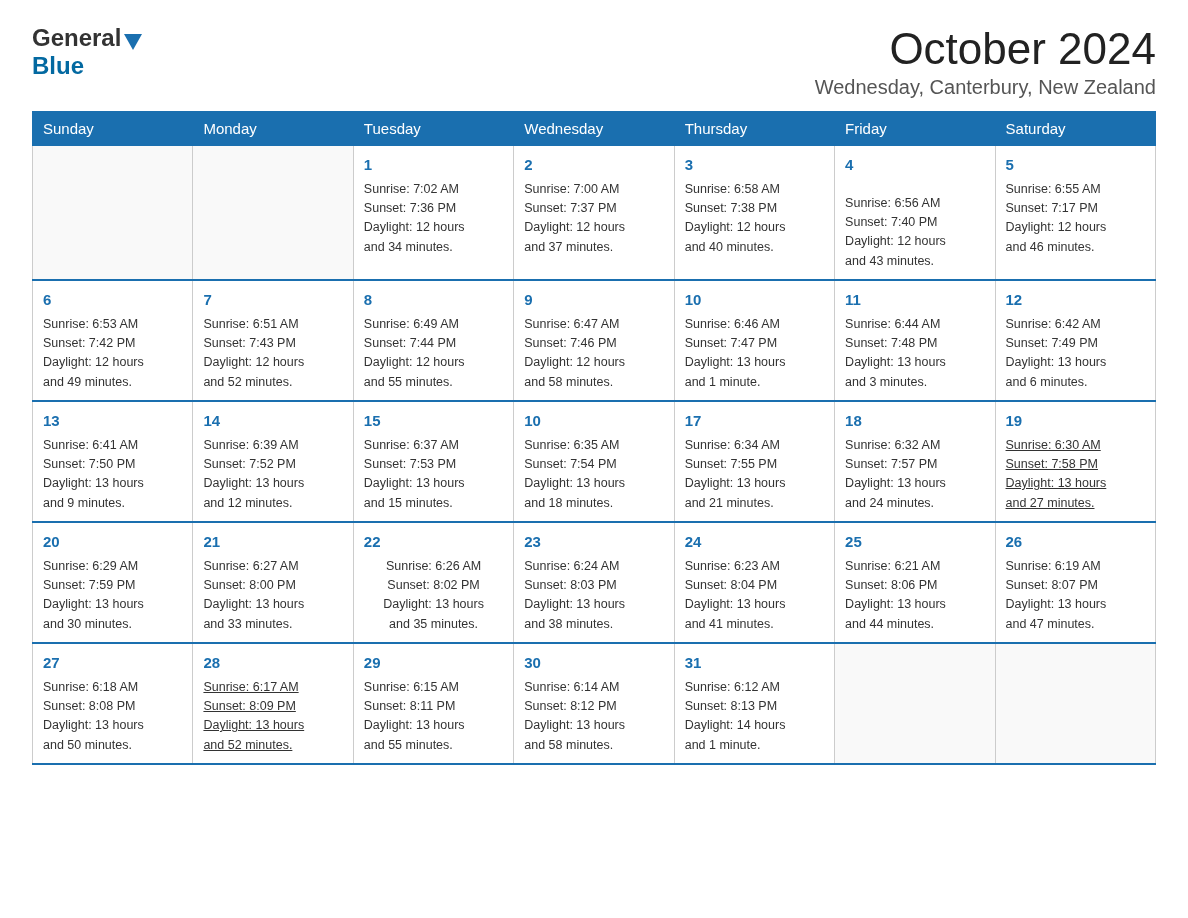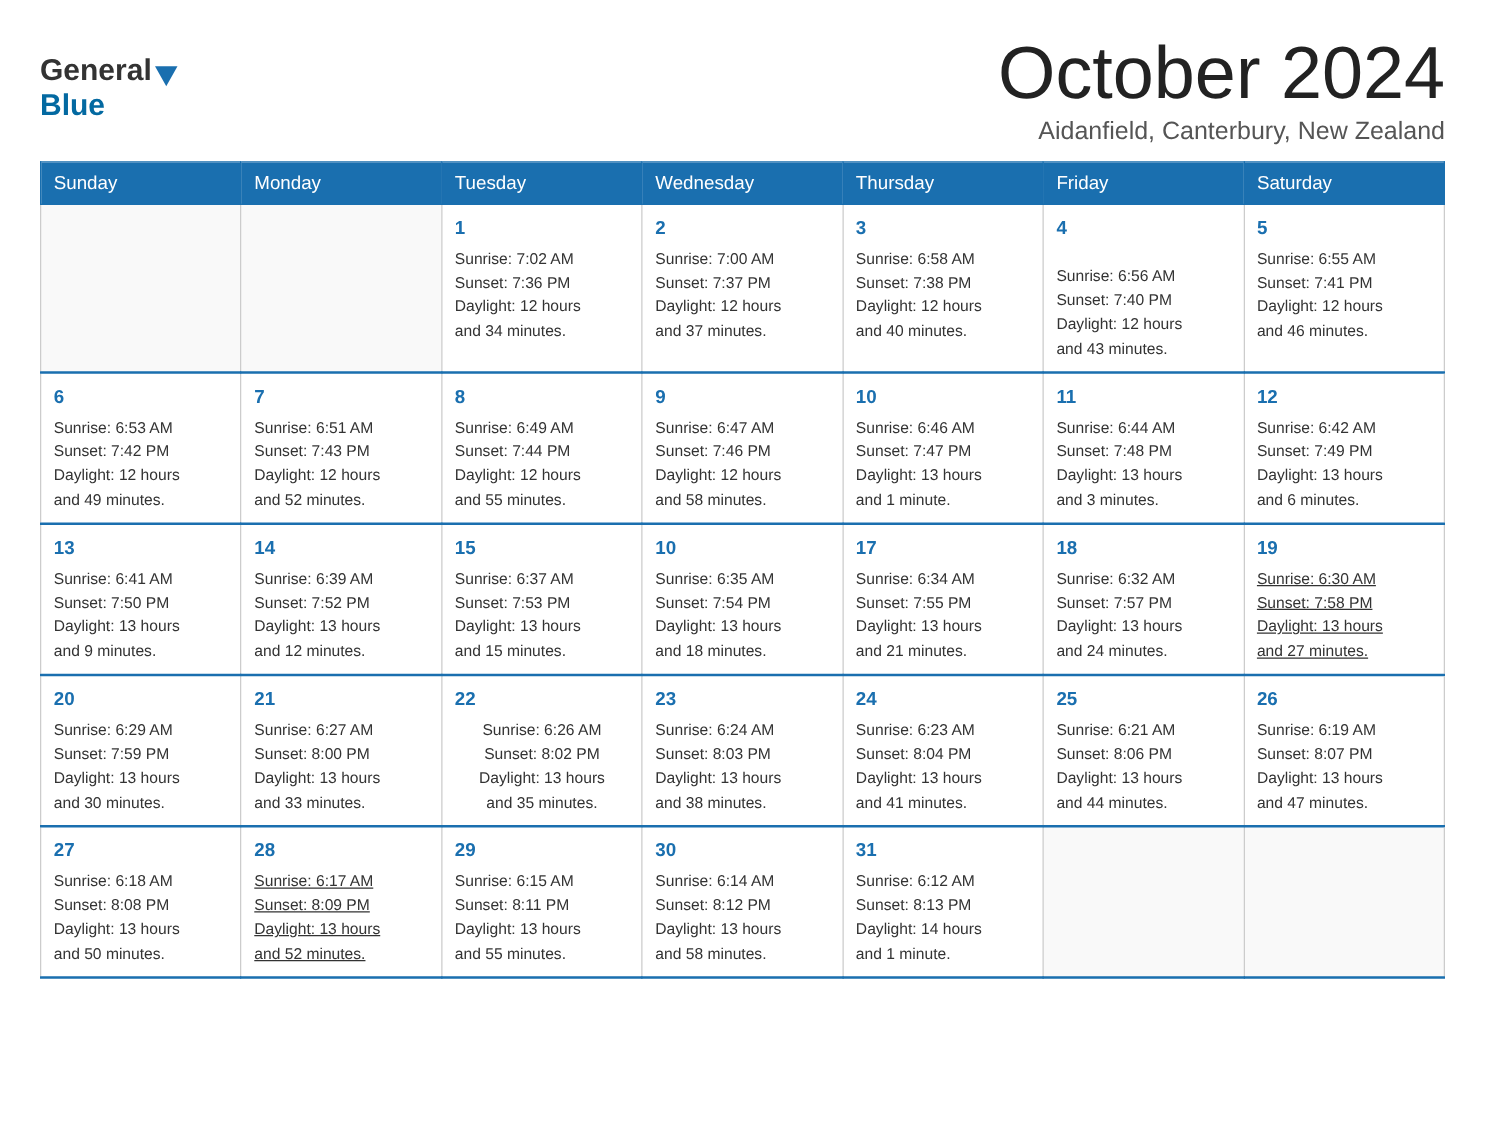--- a/index.html
+++ b/index.html
@@ -6,28 +6,28 @@
     body {
       font-family: Arial, sans-serif;
       background: #fff;
       padding: 24px 32px;
       width: 1188px;
       min-height: 918px;
     }
     .header {
       display: flex;
       justify-content: space-between;
-      align-items: center;
+      align-items: flex-start;
       margin-bottom: 12px;
     }
     .title-section {
       text-align: right;
     }
     .month-title {
-      font-size: 59px;
+      font-size: 44px;
       font-weight: normal;
       color: #222;
     }
     .location-title {
       font-size: 20px;
       color: #555;
       margin-top: 2px;
     }
     .calendar {
       width: 100%;
@@ -110,21 +110,21 @@
 <div class="header">
   <div class="logo-wrapper">
     <div class="logo-top">
       <span class="logo-text-general">General</span>
       <span class="logo-arrow"></span>
     </div>
     <span class="logo-text-blue">Blue</span>
   </div>
   <div class="title-section">
     <div class="month-title">October 2024</div>
-    <div class="location-title">Aidanfield, Canterbury, New Zealand</div>
+    <div class="location-title">Wednesday, Canterbury, New Zealand</div>
   </div>
 </div>
 
 <table class="calendar">
   <thead>
     <tr>
     <th>Sunday</th>
         <th>Monday</th>
         <th>Tuesday</th>
         <th>Wednesday</th>
@@ -161,21 +161,21 @@
         <td>
           <span class="day-number">4</span>
           <div class="day-info" style="white-space: pre-line; margin-top: 17px;">Sunrise: 6:56 AM
 Sunset: 7:40 PM
 Daylight: 12 hours
 and 43 minutes.</div>
         </td>
         <td>
           <span class="day-number">5</span>
           <div class="day-info" style="white-space: pre-line;">Sunrise: 6:55 AM
-Sunset: 7:41 PM
+Sunset: 7:17 PM
 Daylight: 12 hours
 and 46 minutes.</div>
         </td>
       </tr>
       <tr>
         <td>
           <span class="day-number">6</span>
           <div class="day-info" style="white-space: pre-line;">Sunrise: 6:53 AM
 Sunset: 7:42 PM
 Daylight: 12 hours

